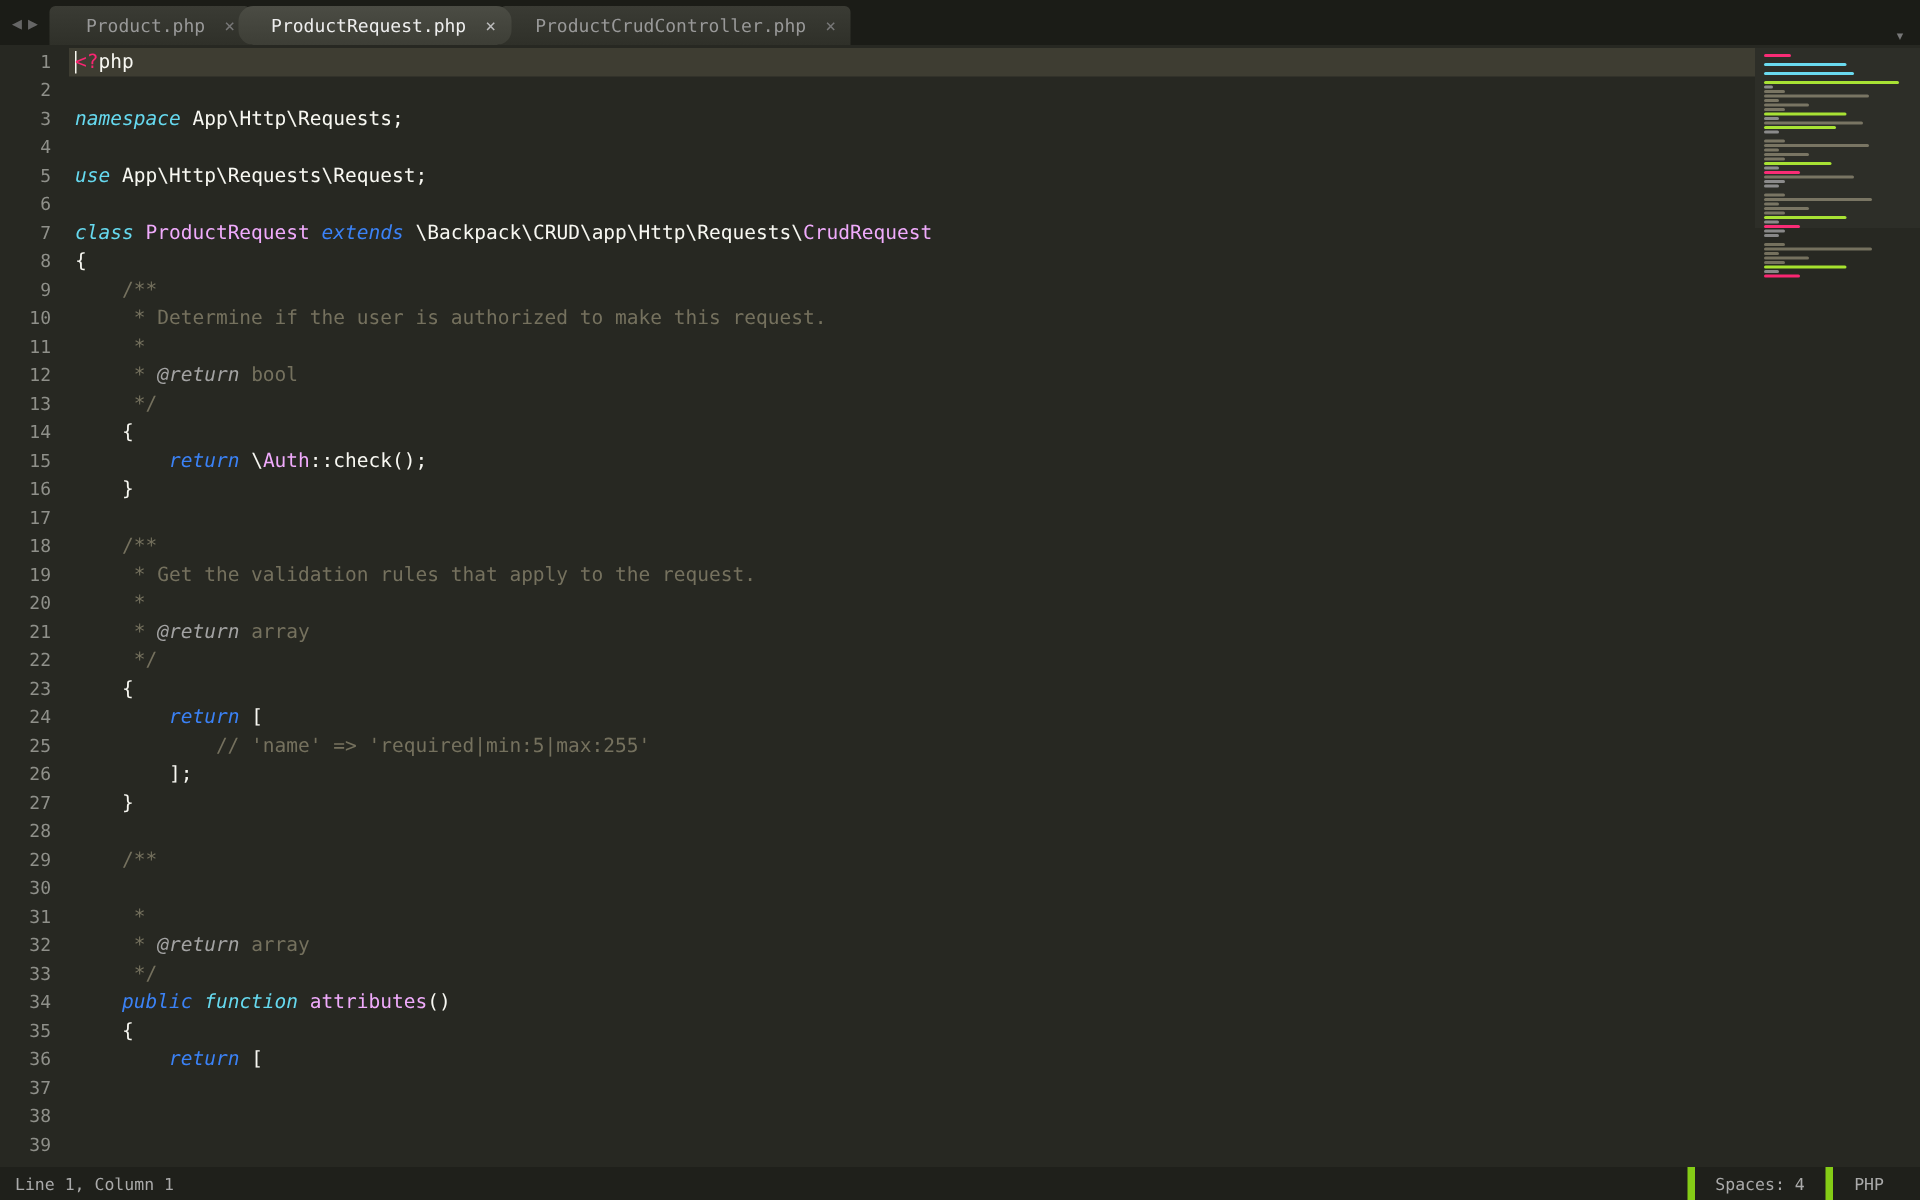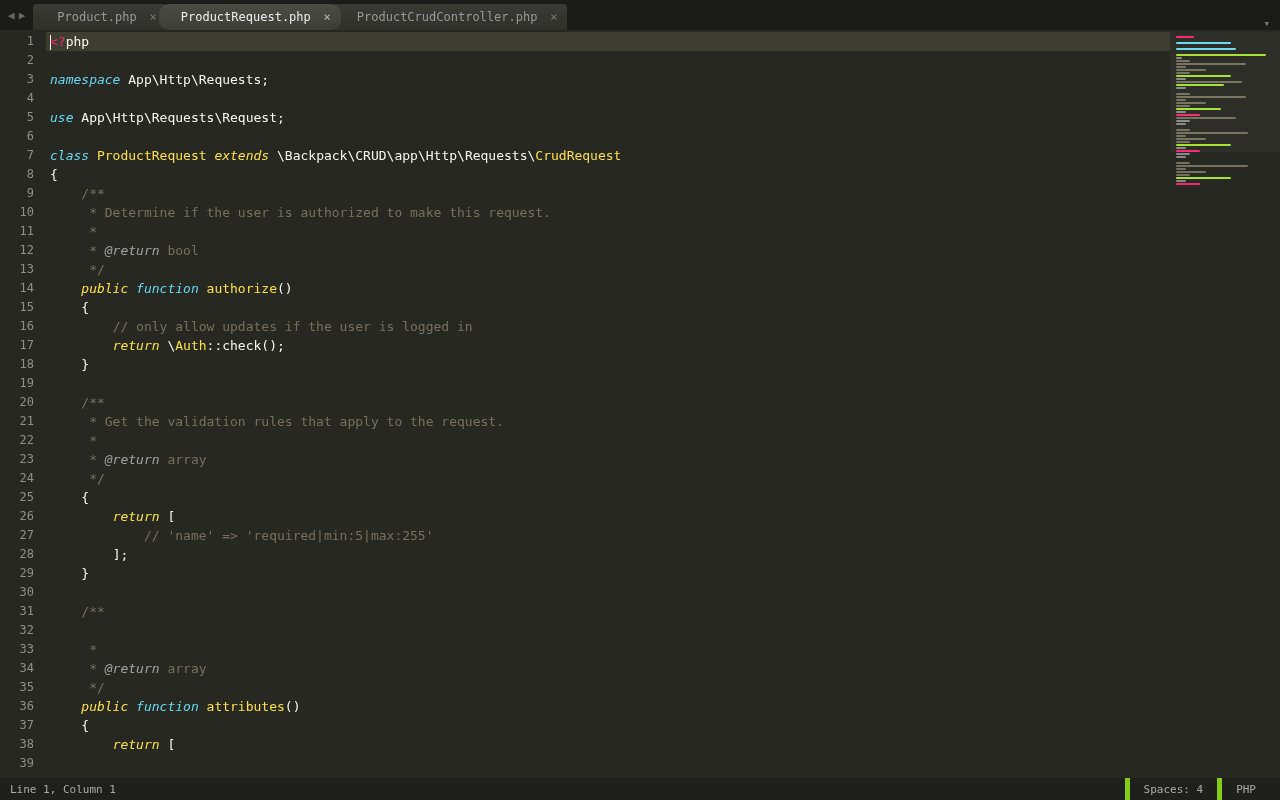--- a/index.html
+++ b/index.html
@@ -18,23 +18,23 @@
   .overflow { margin-left:auto; padding:0 10px; color:#777; font-size:11px; cursor:pointer; }
   
   .editor { flex:1; display:flex; position:relative; background:#272822; overflow:hidden; }
   .gutter { width:46px; background:#272822; text-align:right; padding-top:2px; }
   .gutter div { height:19px; line-height:19px; padding-right:12px; color:#8f908a; font-size:12px; }
   .code { flex:1; padding-top:2px; position:relative; }
   .code .line { height:19px; line-height:19px; white-space:pre; font-size:13px; padding-left:4px; }
   .line.hl { background:#3e3d32; }
   .cursor { display:inline-block; width:1px; height:15px; background:#f8f8f0; vertical-align:middle; margin-right:-1px; }
   
-  .kw   { color:#fde047; font-style:italic; }          
+  .kw   { color:#3b82f6; font-style:italic; }          
   .kw2  { color:#66d9ef; font-style:italic; }          
-  .cls  { color:#fde047; }                              
+  .cls  { color:#f0abfc; }                              
   .ns   { color:#f8f8f2; }                              
   .cm   { color:#75715e; }                              
   .tag  { color:#a3a3a3; font-style:italic; }
   .pun  { color:#f8f8f2; }
   .php  { color:#f8f8f2; }
   .op   { color:#f92672; }
   
   .minimap { width:110px; background:#272822; padding:6px 6px; position:relative; }
   .minimap .view { position:absolute; left:0; right:0; top:2px; height:120px; background:rgba(255,255,255,0.03); }
   .mm-line { height:2px; margin-bottom:1px; border-radius:1px; }
@@ -119,23 +119,21 @@
         <div class="line"></div>
         <div class="line"><span class="kw2">use</span><span class="ns"> App</span><span class="pun">\</span><span class="ns">Http</span><span class="pun">\</span><span class="ns">Requests</span><span class="pun">\</span><span class="ns">Request</span><span class="pun">;</span></div>
         <div class="line"></div>
         <div class="line"><span class="kw2">class</span><span class="ns"> </span><span class="cls">ProductRequest</span><span class="ns"> </span><span class="kw">extends</span><span class="ns"> </span><span class="pun">\</span><span class="ns">Backpack</span><span class="pun">\</span><span class="ns">CRUD</span><span class="pun">\</span><span class="ns">app</span><span class="pun">\</span><span class="ns">Http</span><span class="pun">\</span><span class="ns">Requests</span><span class="pun">\</span><span class="cls">CrudRequest</span></div>
         <div class="line"><span class="pun">{</span></div>
         <div class="line"><span class="ns">    </span><span class="cm">/**</span></div>
         <div class="line"><span class="ns">    </span><span class="cm"> * Determine if the user is authorized to make this request.</span></div>
         <div class="line"><span class="ns">    </span><span class="cm"> *</span></div>
         <div class="line"><span class="ns">    </span><span class="cm"> * </span><span class="tag">@return</span><span class="cm"> bool</span></div>
         <div class="line"><span class="ns">    </span><span class="cm"> */</span></div>
-        <div class="line"><span class="ns">    </span><span class="kw">public</span><span class="ns"> </span><span class="kw2">function</span><span class="ns"> </span><span class="cls">authorize</span><span class="pun">()</span></div>
         <div class="line"><span class="ns">    </span><span class="pun">{</span></div>
-        <div class="line"><span class="ns">        </span><span class="cm">// only allow updates if the user is logged in</span></div>
         <div class="line"><span class="ns">        </span><span class="kw">return</span><span class="ns"> </span><span class="pun">\</span><span class="cls">Auth</span><span class="pun">::</span><span class="ns">check</span><span class="pun">();</span></div>
         <div class="line"><span class="ns">    </span><span class="pun">}</span></div>
         <div class="line"></div>
         <div class="line"><span class="ns">    </span><span class="cm">/**</span></div>
         <div class="line"><span class="ns">    </span><span class="cm"> * Get the validation rules that apply to the request.</span></div>
         <div class="line"><span class="ns">    </span><span class="cm"> *</span></div>
         <div class="line"><span class="ns">    </span><span class="cm"> * </span><span class="tag">@return</span><span class="cm"> array</span></div>
         <div class="line"><span class="ns">    </span><span class="cm"> */</span></div>
         <div class="line"><span class="ns">    </span><span class="pun">{</span></div>
         <div class="line"><span class="ns">        </span><span class="kw">return</span><span class="ns"> </span><span class="pun">[</span></div>

